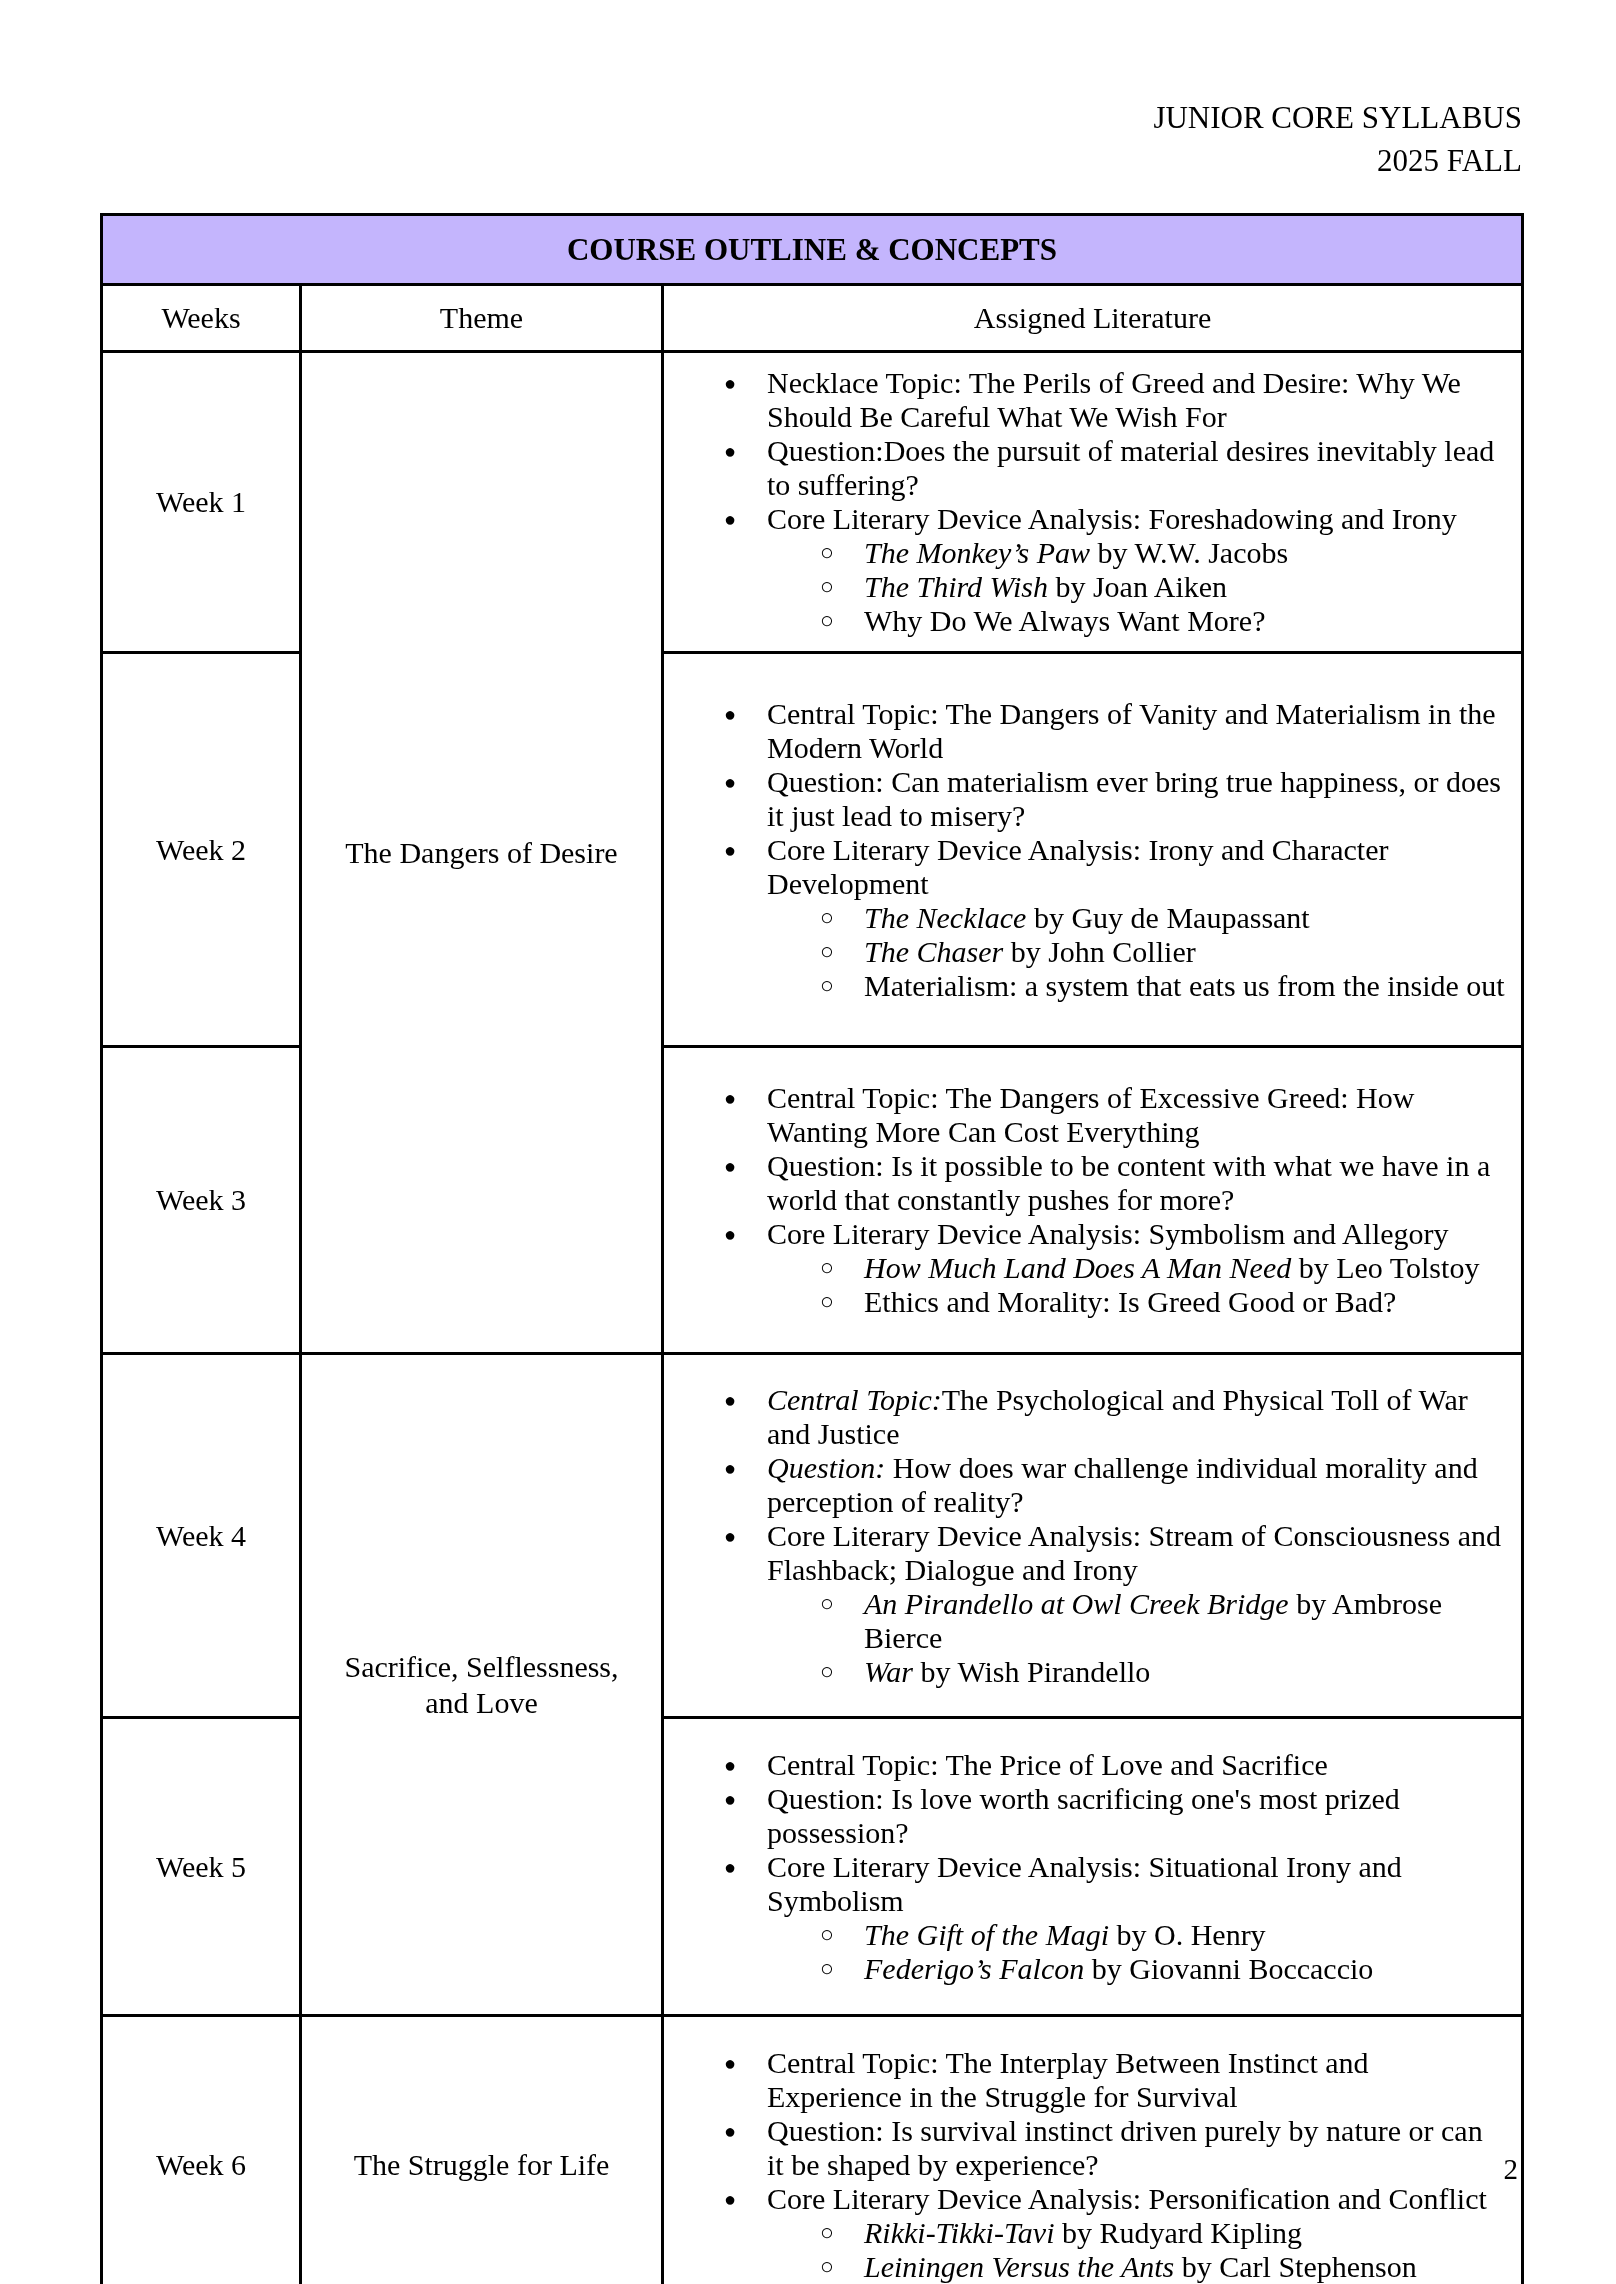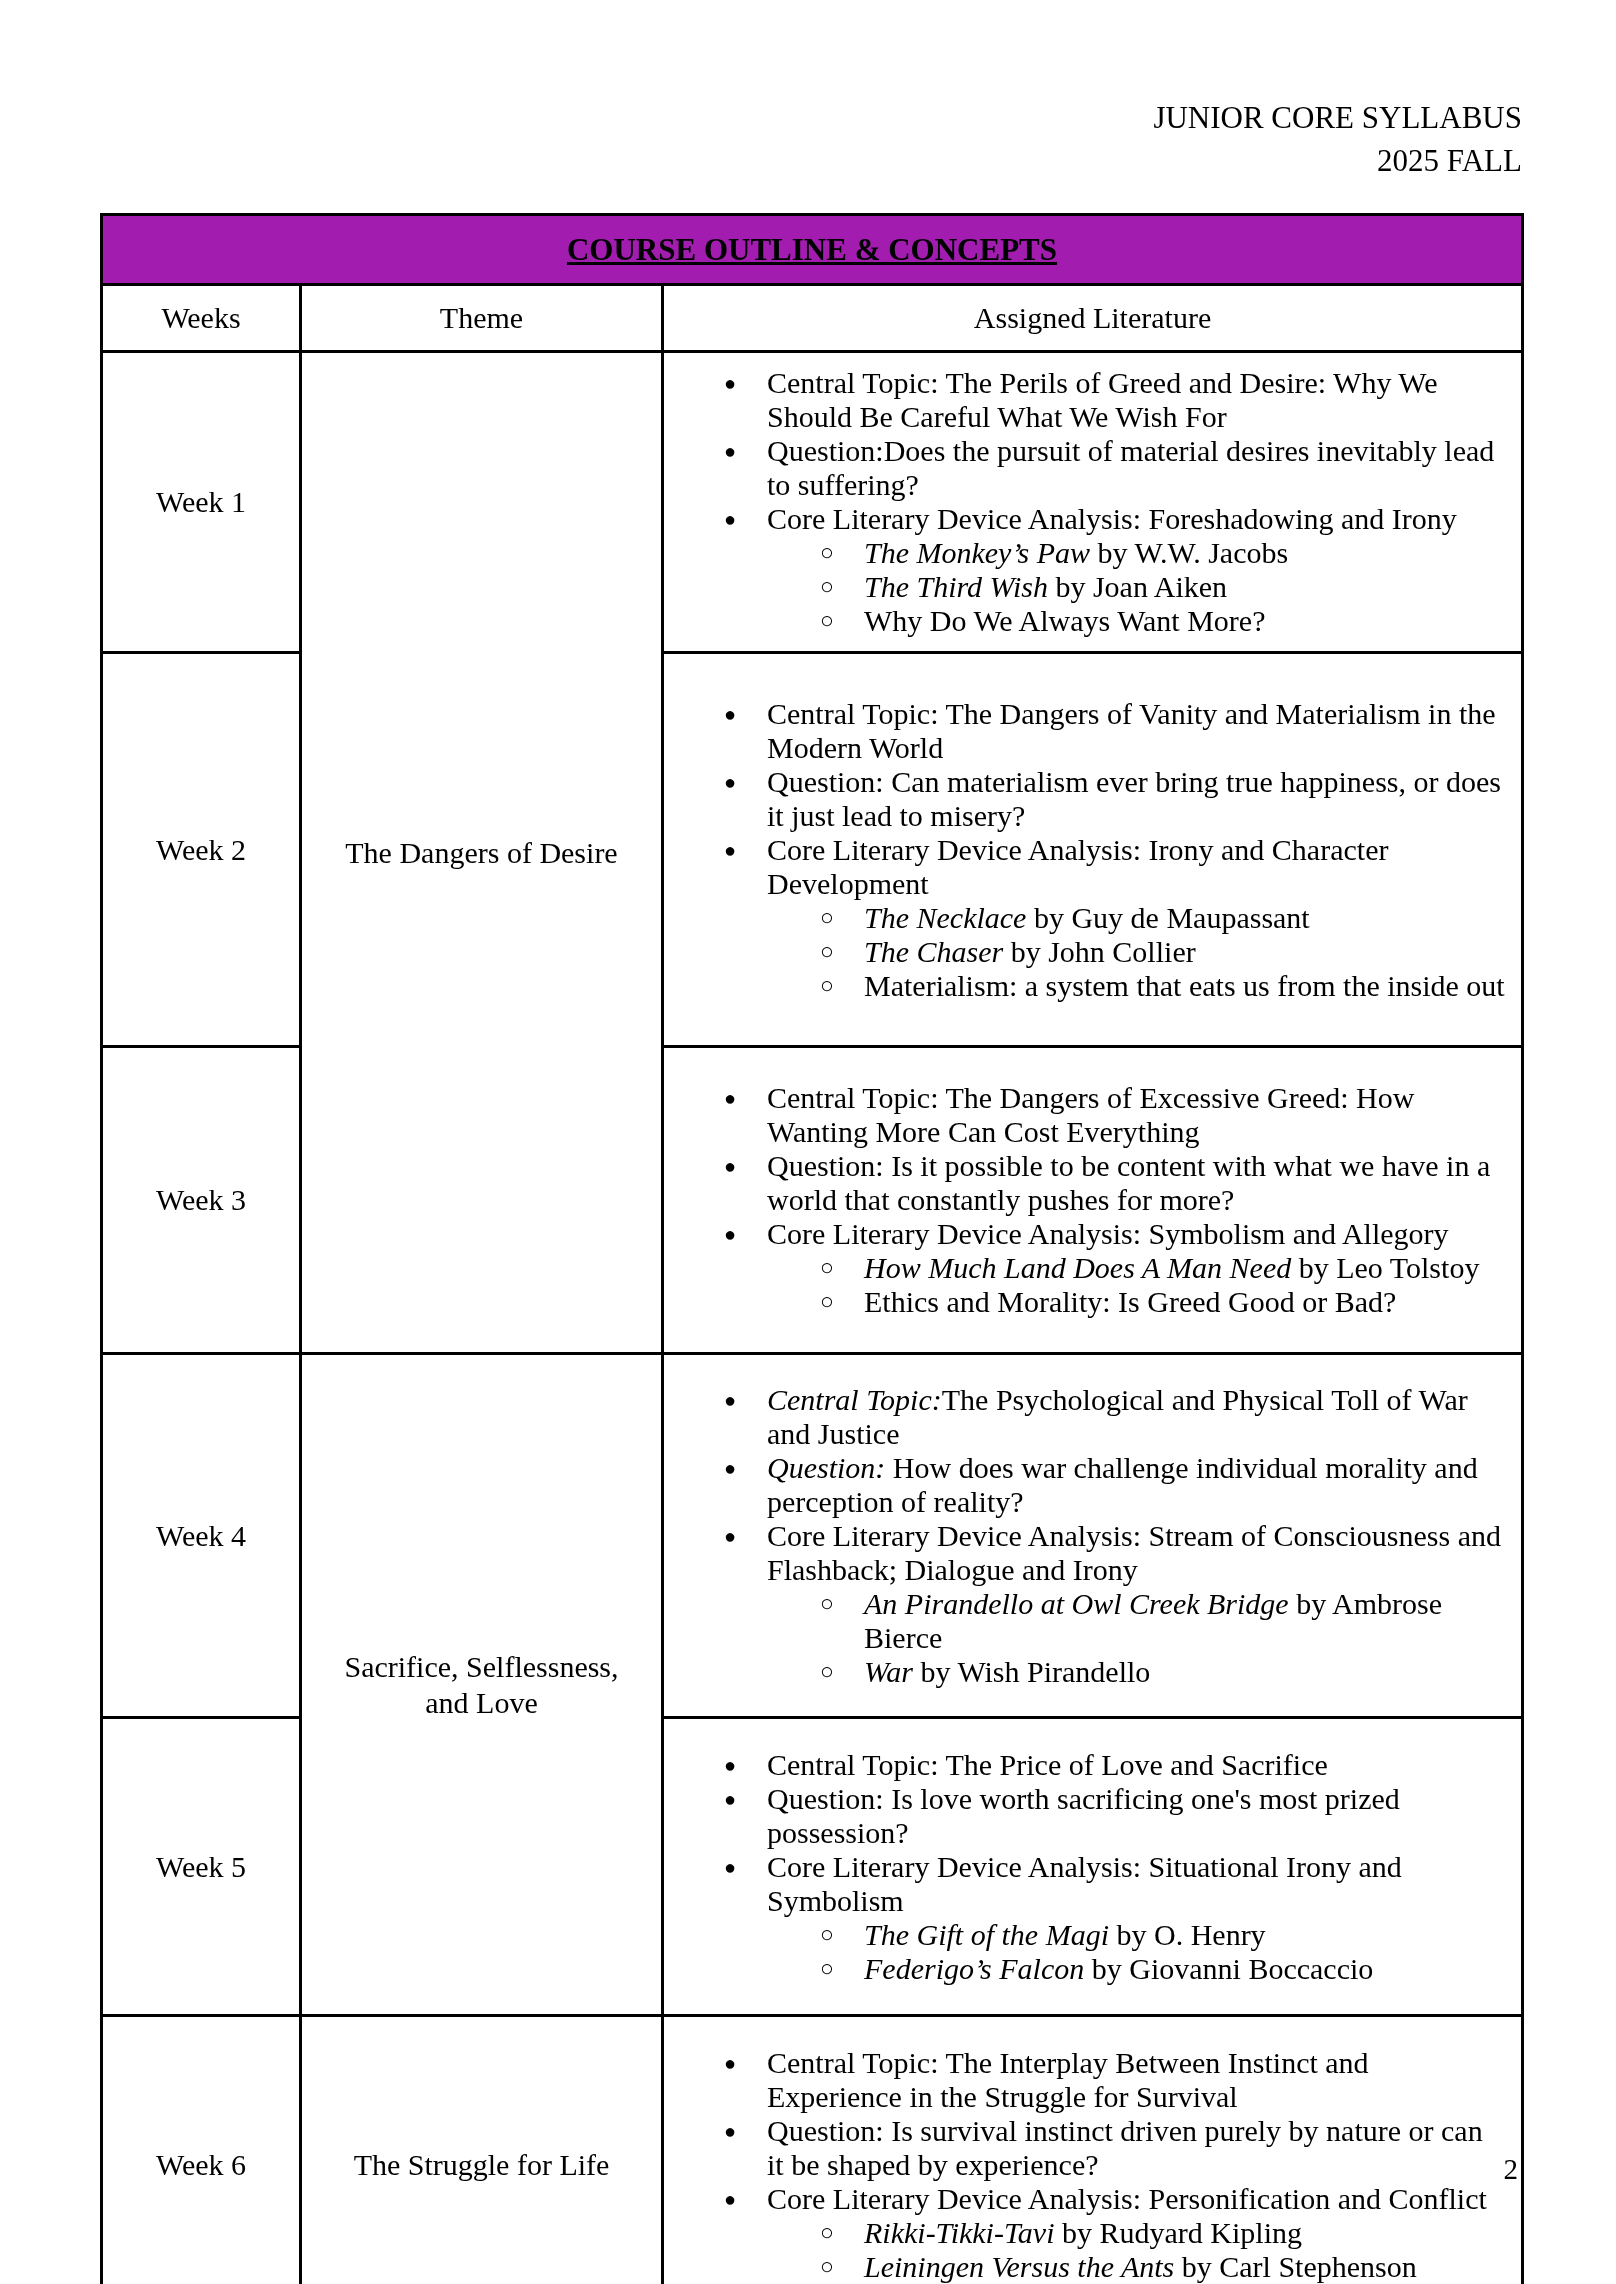--- a/index.html
+++ b/index.html
@@ -102,33 +102,33 @@
 </div>
 
 <table class="course">
   <colgroup>
     <col class="c-weeks">
       <col class="c-theme">
       <col class="c-lit">
   </colgroup>
   <tbody>
       <tr>
-    <td colspan="3" class="title-cell" style="background: #a21caf; text-decoration: underline;">COURSE OUTLINE &amp; CONCEPTS</td>
+    <td colspan="3" class="title-cell" style="background: #c4b5fd;">COURSE OUTLINE &amp; CONCEPTS</td>
   </tr>
   <tr>
     <td class="colhead">Weeks</td>
     <td class="colhead">Theme</td>
     <td class="colhead">Assigned Literature</td>
   </tr>
   <tr class="r1">
     <td class="week-cell">Week 1</td>
     <td class="theme-cell" rowspan="3">The Dangers of Desire</td>
     <td class="lit-cell">
           <div>
-            <div class="li li1"><span class="bullet">●</span><span><span>Central Topic: The Perils of Greed and Desire: Why We Should Be Careful What We Wish For</span></span></div>
+            <div class="li li1"><span class="bullet">●</span><span><span>Necklace Topic: The Perils of Greed and Desire: Why We Should Be Careful What We Wish For</span></span></div>
             <div class="li li1"><span class="bullet">●</span><span><span>Question:Does the pursuit of material desires inevitably lead to suffering?</span></span></div>
             <div class="li li1"><span class="bullet">●</span><span><span>Core Literary Device Analysis: Foreshadowing and Irony</span></span></div>
             <div class="li li2"><span class="bullet">○</span><span><em>The Monkey’s Paw</em><span> by W.W. Jacobs</span></span></div>
             <div class="li li2"><span class="bullet">○</span><span><em>The Third Wish</em><span> by Joan Aiken</span></span></div>
             <div class="li li2"><span class="bullet">○</span><span><span>Why Do We Always Want More?</span></span></div>
           </div>
         </td>
   </tr>
   <tr class="r2">
     <td class="week-cell">Week 2</td>

